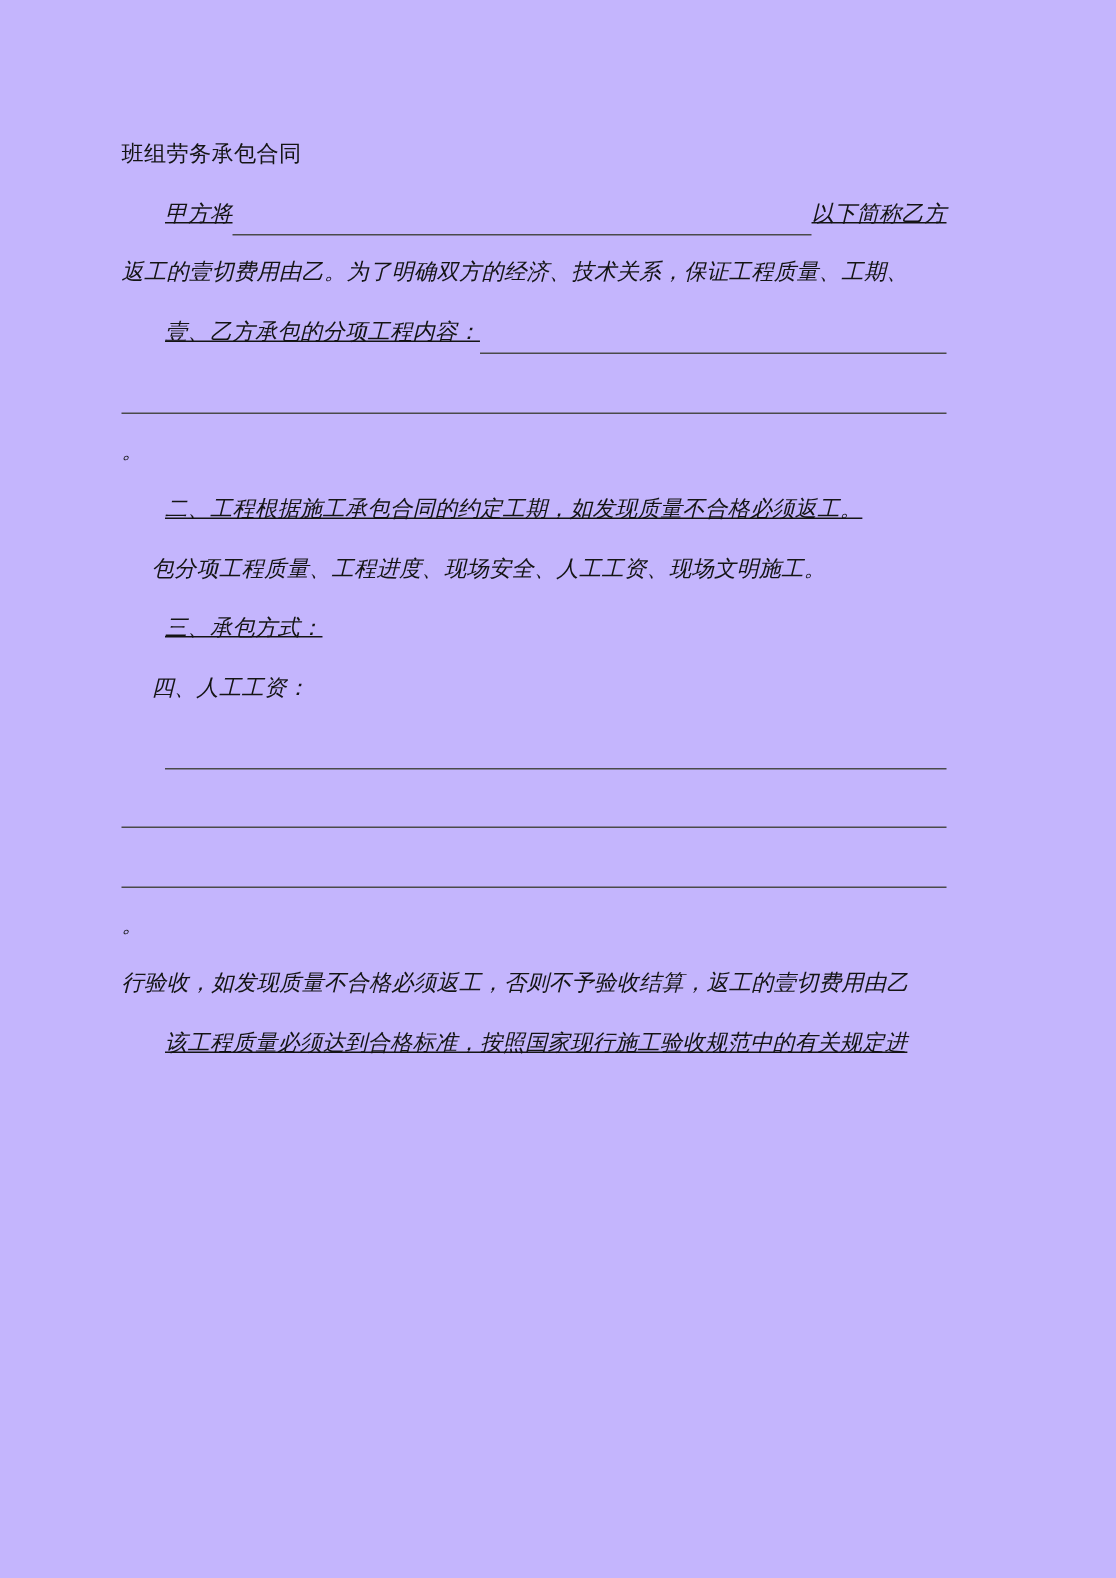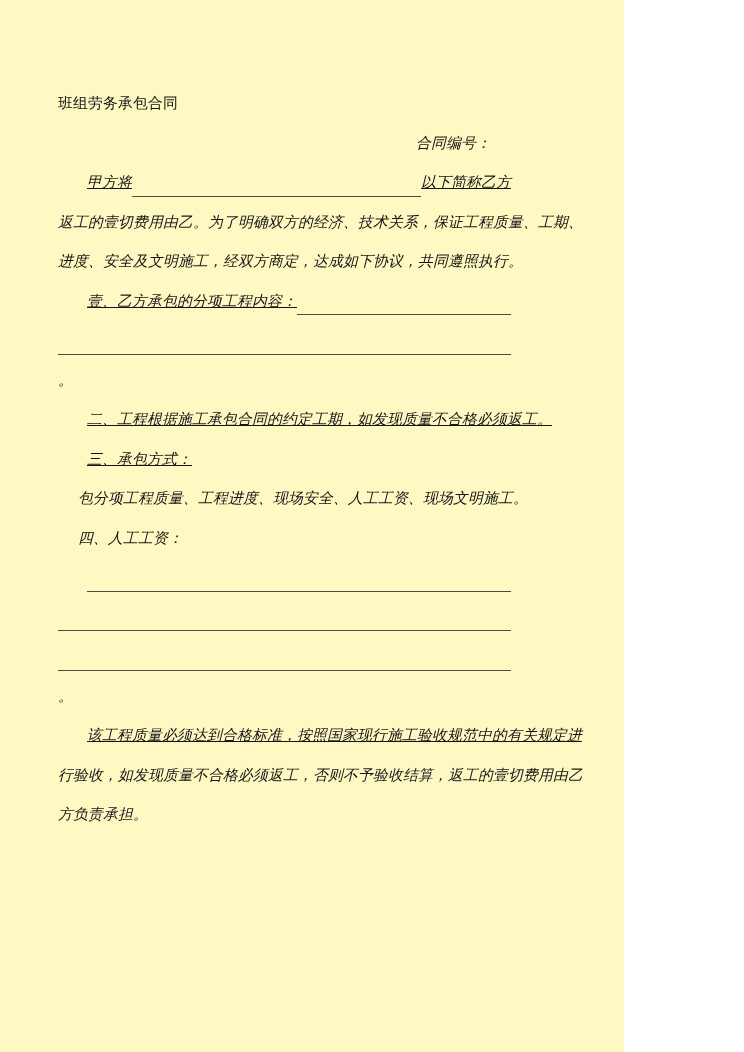--- a/index.html
+++ b/index.html
@@ -4,23 +4,23 @@
 <style>
   * { margin: 0; padding: 0; box-sizing: border-box; }
   html, body {
     width: 744px; height: 1052px;
     background: #ffffff;
     overflow: hidden;
     font-family: "DejaVu Serif", "Liberation Serif", serif;
     color: #141414;
   }
   .page {
-    width: 624px; height: 1052px;
-    padding: 83px 113px 0 58px;
-    background: #fef9c3;
+    width: 744px; height: 1052px;
+    padding: 83px 113px 0 81px;
+    background: #c4b5fd;
   }
   .line {
     height: 39.5px;
     line-height: 39.5px;
     font-size: 14.8px;
     font-style: italic;
     white-space: nowrap;
     letter-spacing: 0.2px;
   }
   .title-line {
@@ -50,59 +50,56 @@
   }
   .ul-line.ul-indent::after { left: 29px; }
 </style>
 </head>
 <body>
 
 <div class="page">
 
   <div class="line title-line">班组劳务承包合同</div>
 
-  <div class="line contract-no">合同编号：</div>
 
 
 
   <div class="line fill-line indent2">
     <span class="txt">甲方将</span>
       <span class="blank"></span>
       <span class="txt">以下简称乙方</span>
   </div>
 
   <div class="line">返工的壹切费用由乙。为了明确双方的经济、技术关系，保证工程质量、工期、</div>
 
-  <div class="line">进度、安全及文明施工，经双方商定，达成如下协议，共同遵照执行。</div>
 
   <div class="line fill-line indent2">
     <span class="txt">壹、乙方承包的分项工程内容：</span>
       <span class="blank"></span>
   </div>
 
   <div class="line ul-line"></div>
 
   <div class="line">。</div>
 
   <div class="line indent2">二、工程根据施工承包合同的约定工期，如发现质量不合格必须返工。</div>
 
+  <div class="line indent1">包分项工程质量、工程进度、现场安全、人工工资、现场文明施工。</div>
+
   <div class="line indent2">三、承包方式：</div>
-
-  <div class="line indent1">包分项工程质量、工程进度、现场安全、人工工资、现场文明施工。</div>
 
   <div class="line indent1">四、人工工资：</div>
 
   <div class="line ul-line ul-indent"></div>
 
   <div class="line ul-line"></div>
 
   <div class="line ul-line"></div>
 
   <div class="line">。</div>
 
 
+  <div class="line">行验收，如发现质量不合格必须返工，否则不予验收结算，返工的壹切费用由乙</div>
+
   <div class="line indent2">该工程质量必须达到合格标准，按照国家现行施工验收规范中的有关规定进</div>
 
-  <div class="line">行验收，如发现质量不合格必须返工，否则不予验收结算，返工的壹切费用由乙</div>
-
-  <div class="line">方负责承担。</div>
 
 </div>
 
 </body></html>

